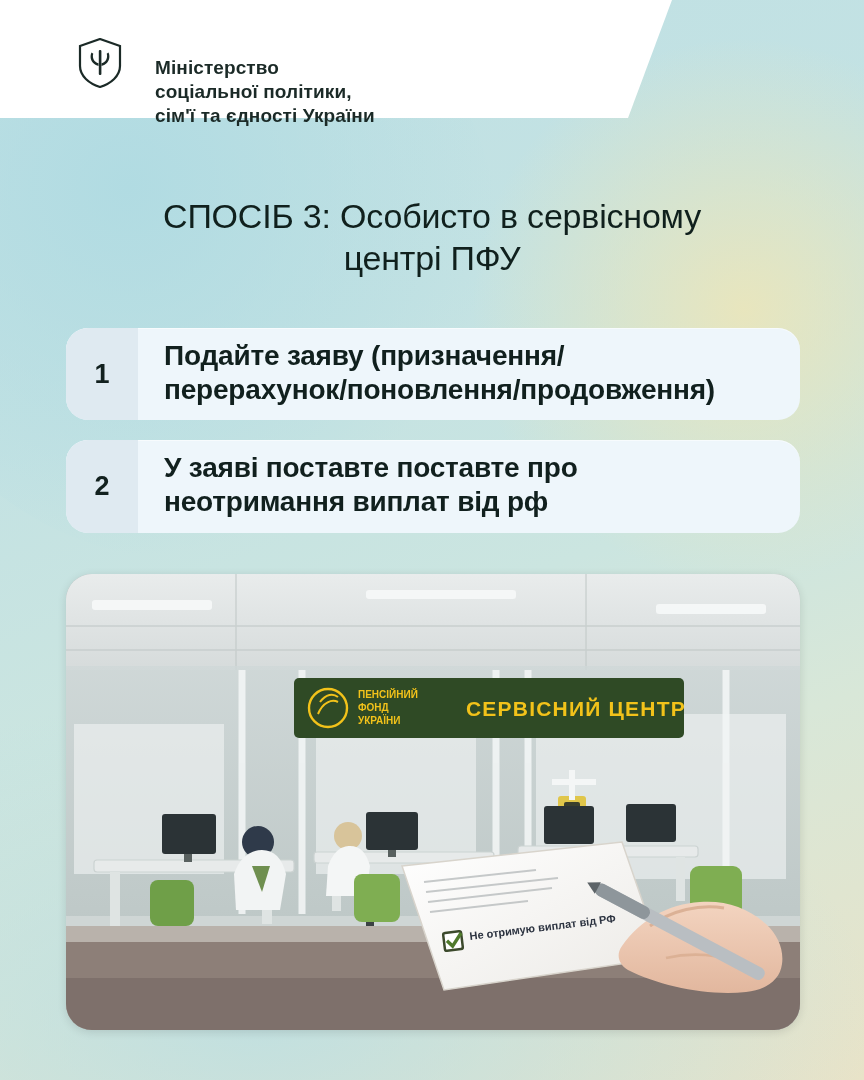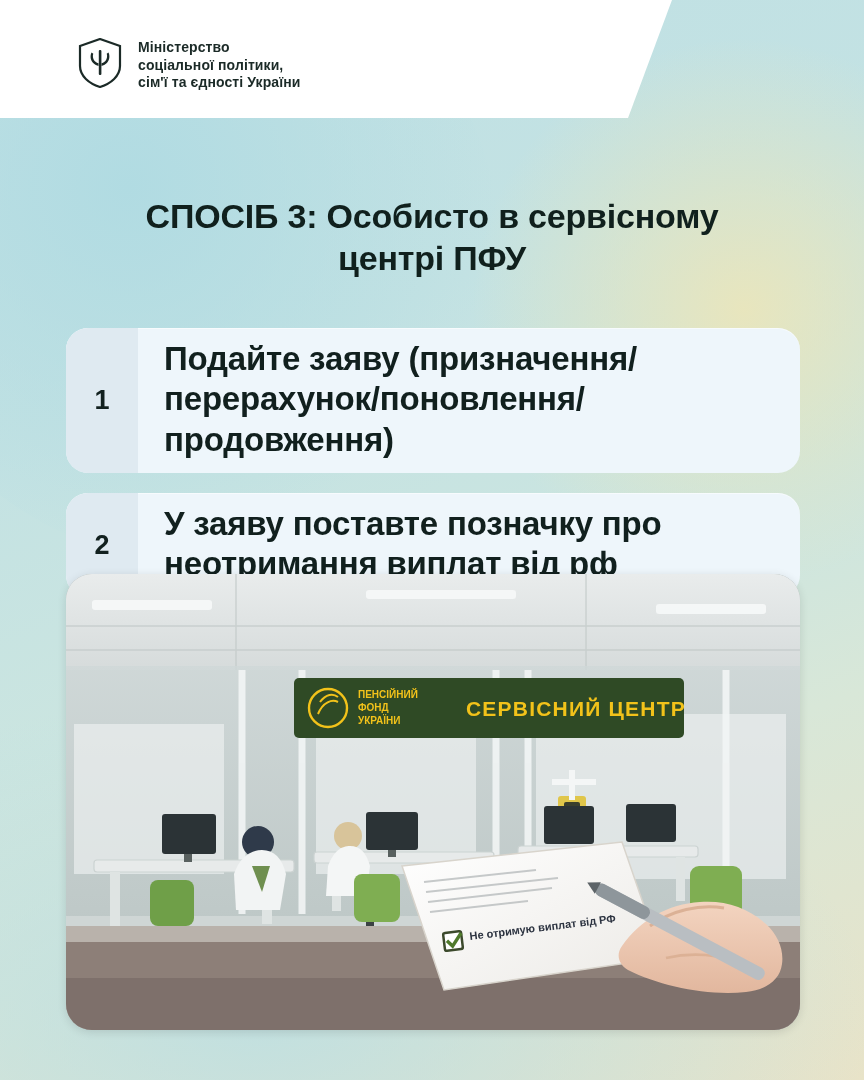--- a/index.html
+++ b/index.html
@@ -62,40 +62,40 @@
     display: flex;
     align-items: flex-start;
     gap: 16px;
   }
   .emblem {
     width: 44px;
     height: 50px;
     flex: none;
   }
   .ministry-name {
-    font-size: 14px;
+    font-size: 19px;
     line-height: 1.26;
     font-weight: bold;
     color: #1b2a27;
     letter-spacing: 0.1px;
     white-space: pre-line;
-    margin: 0;
+    margin: 17px;
     padding-top: 1px;
   }
 
   
   .title {
     position: absolute;
     left: 72px;
     top: 196px;
     width: 720px;
     text-align: center;
     font-size: 34px;
     line-height: 1.23;
-    font-weight: bold;
+    font-weight: normal;
     color: #10201d;
     letter-spacing: -0.2px;
     white-space: pre-line;
     margin: 0;
   }
 
   
   .steps {
     position: absolute;
     left: 66px;
@@ -123,21 +123,21 @@
     font-weight: bold;
     color: #12211f;
     background: #dfeaf1;
     border-radius: 22px 0 0 22px;
   }
   .step-text {
     flex: 1;
     display: flex;
     align-items: center;
     padding: 11px 20px 13px 26px;
-    font-size: 33px;
+    font-size: 28px;
     line-height: 1.22;
     font-weight: bold;
     color: #11201e;
     white-space: pre-line;
     letter-spacing: -0.2px;
   }
 
   
   .photo {
     position: absolute;
@@ -181,21 +181,21 @@
 центрі ПФУ</h1>
 
   <div class="steps">
     <div class="step">
       <div class="step-num">1</div>
       <div class="step-text">Подайте заяву (призначення/
 перерахунок/поновлення/продовження)</div>
     </div>
     <div class="step">
       <div class="step-num">2</div>
-      <div class="step-text">У заяву поставте позначку про
+      <div class="step-text">У заяві поставте поставте про
 неотримання виплат від рф</div>
     </div>
   </div>
 
   <div class="photo">
     <svg viewBox="0 0 734 456" preserveAspectRatio="xMidYMid slice" aria-hidden="true">
       <defs>
         <linearGradient id="ceil" x1="0" y1="0" x2="0" y2="1">
           <stop offset="0" stop-color="#e9ecec"></stop>
           <stop offset="1" stop-color="#d6dbdb"></stop>

